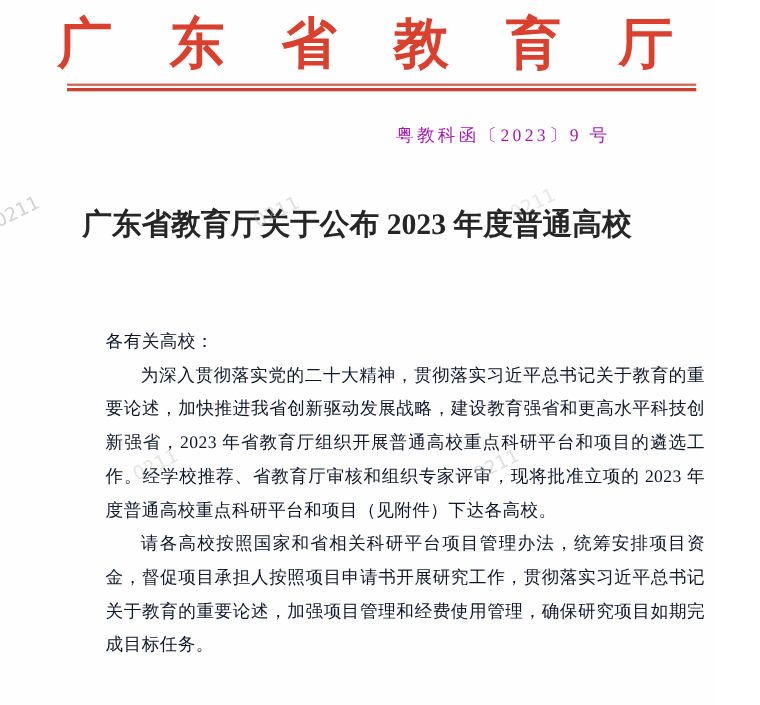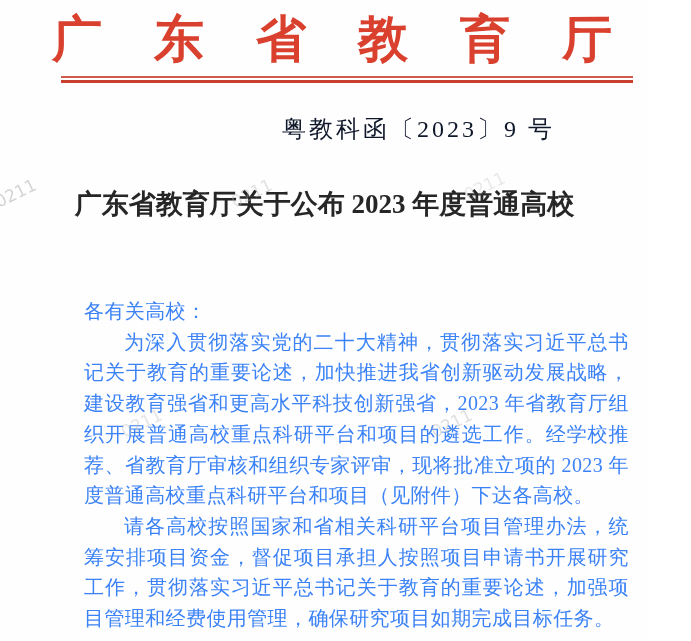--- a/index.html
+++ b/index.html
@@ -31,43 +31,43 @@
     left: 61px;
     width: 572px;
     height: 2px;
     border-top: 2px solid #d05a4b;
     border-bottom: 3px solid #c93f30;
   }
   .doc-number {
     position: absolute;
     top: 113px;
     right: 94px;
-    font-size: 24px;
-    color: #0f172a;
+    font-size: 16px;
+    color: #a21caf;
     letter-spacing: 3px;
     white-space: nowrap;
   }
   .doc-title {
     position: absolute;
     top: 183px;
     left: 0;
     width: 100%;
     text-align: center;
     font-size: 27px;
     font-weight: bold;
     color: #262626;
     line-height: 42px;
   }
   .body-text {
     position: absolute;
     top: 296px;
-    left: 84px;
+    left: 96px;
     width: 545px;
-    font-size: 20px;
-    color: #3b82f6;
+    font-size: 16px;
+    color: #0f172a;
     line-height: 30.7px;
     text-align: justify;
     letter-spacing: 0.4px;
   }
   .salutation { margin: 0; }
   .para { margin: 0; text-indent: 2em; font-family: Liberation Serif, serif; }
   .watermark {
     position: absolute;
     color: #b0b0b0;
     font-size: 17px;

